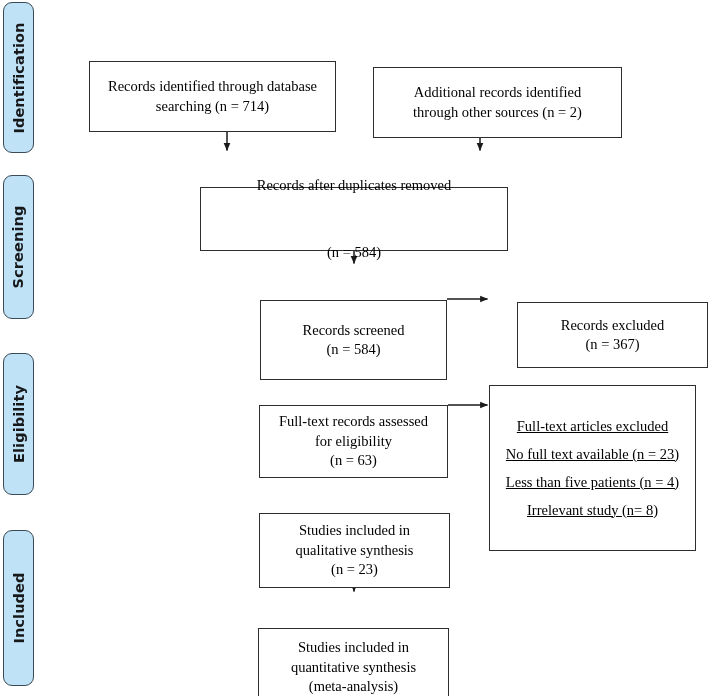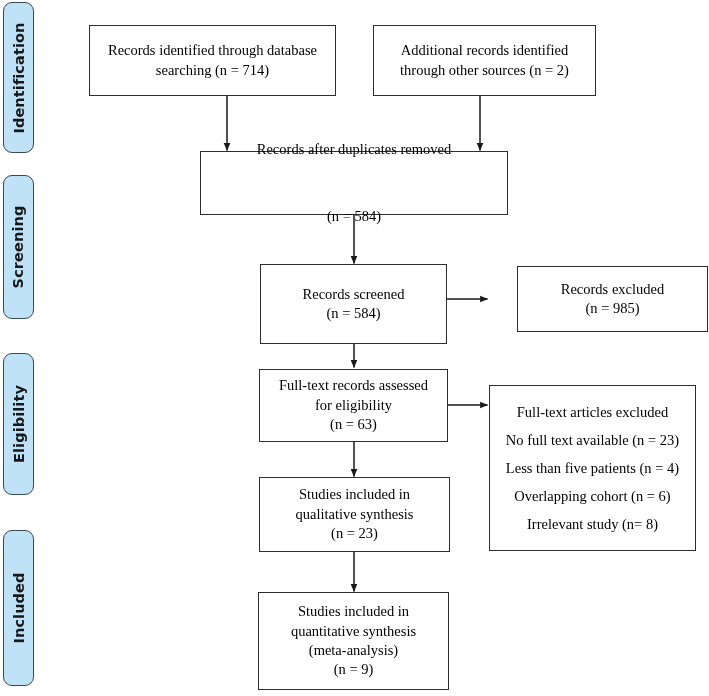--- a/index.html
+++ b/index.html
@@ -49,20 +49,21 @@
     box-sizing: border-box;
     display: flex;
     flex-direction: column;
     align-items: center;
     justify-content: center;
     text-align: center;
     color: #000000;
     font-family: "Liberation Serif", serif;
     font-size: 14.5px;
     line-height: 1.34;
+    margin-top: 36px;
   }
   .flow-box .line {
     display: block;
     white-space: nowrap;
   }
   
   .reasons-box {
     position: absolute;
     border: 1.5px solid #2e2e2e;
     background: #ffffff;
@@ -129,51 +130,50 @@
 
 <div class="stage-pill" style="left:3px; top:530px; width:31px; height:156px;">
   <span class="stage-pill-label">Included</span>
 </div>
 
 <div class="flow-box" style="left:89px; top:25px; width:247px; height:71px;">
   <span class="line">Records identified through database</span>
   <span class="line">searching (n = 714)</span>
 </div>
 
-<div class="flow-box" style="left:373px; top:25px; width:223px; height:71px;">
+<div class="flow-box" style="left:373px; top:31px; width:249px; height:71px;">
   <span class="line">Additional records identified</span>
   <span class="line">through other sources (n = 2)</span>
 </div>
 
 <div class="flow-box" style="left:200px; top:151px; width:308px; height:64px;gap:48px;">
   <span class="line">Records after duplicates removed</span>
   <span class="line">(n = 584)</span>
 </div>
 
 <div class="flow-box" style="left:260px; top:264px; width:187px; height:80px;">
   <span class="line">Records screened</span>
   <span class="line">(n = 584)</span>
 </div>
 
 <div class="flow-box" style="left:517px; top:266px; width:191px; height:66px;">
   <span class="line">Records excluded</span>
-  <span class="line">(n = 985)</span>
+  <span class="line">(n = 367)</span>
 </div>
 
 <div class="flow-box" style="left:259px; top:369px; width:189px; height:73px;">
   <span class="line">Full-text records assessed</span>
   <span class="line">for eligibility</span>
   <span class="line">(n = 63)</span>
 </div>
 
-<div class="reasons-box" style="left:489px; top:385px; width:207px; height:166px;">
+<div class="reasons-box" style="left:489px; top:385px; width:207px; height:166px;text-decoration:underline;">
   <span class="heading">Full-text articles excluded</span>
   <span class="reason">No full text available (n = 23)</span>
   <span class="reason">Less than five patients (n = 4)</span>
-  <span class="reason">Overlapping cohort (n = 6)</span>
   <span class="reason">Irrelevant study (n= 8)</span>
 </div>
 
 <div class="flow-box" style="left:259px; top:477px; width:191px; height:75px;">
   <span class="line">Studies included in</span>
   <span class="line">qualitative synthesis</span>
   <span class="line">(n = 23)</span>
 </div>
 
 <div class="flow-box" style="left:258px; top:592px; width:191px; height:98px;">

